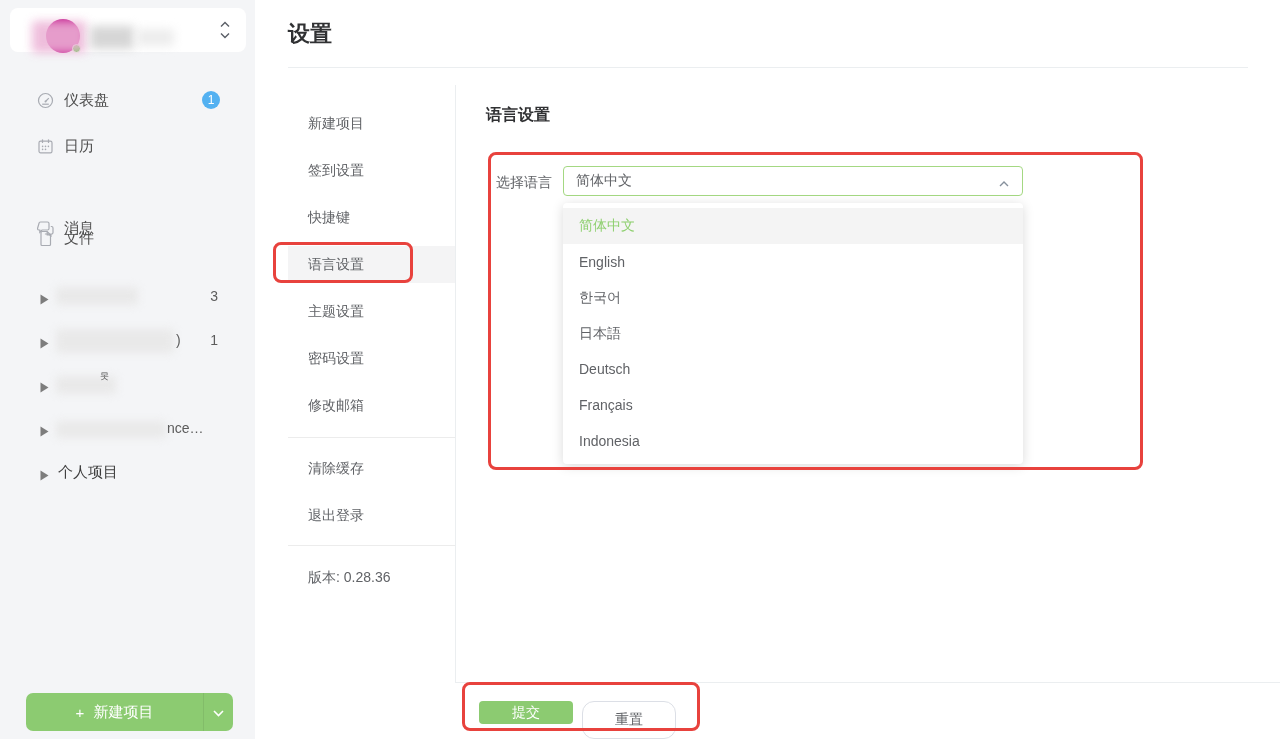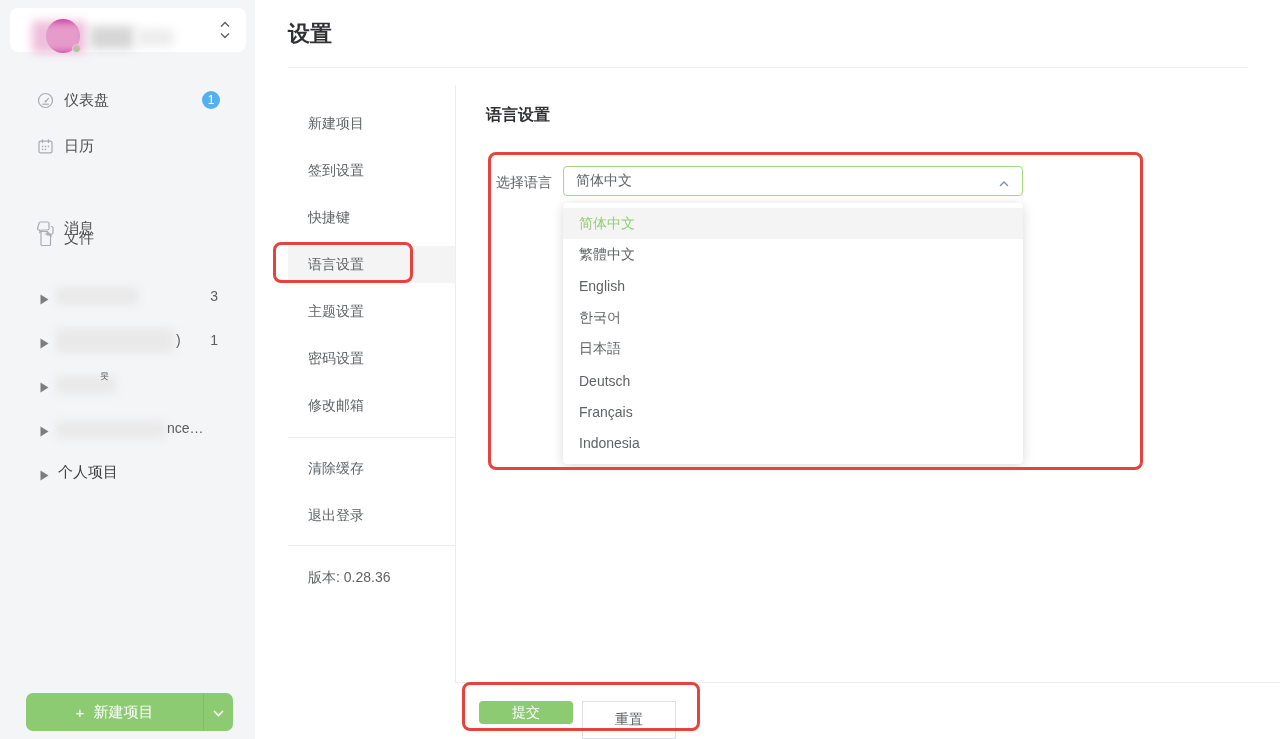--- a/index.html
+++ b/index.html
@@ -48,21 +48,21 @@
   .lang-select { position:absolute; left:563px; top:166px; width:460px; height:30px; background:#fff; border:1px solid #a4d882; border-radius:4px; display:flex; align-items:center; padding:0 30px 0 12px; cursor:pointer; }
   .lang-select .sel-value { font-size:14px; color:#606266; }
   .sel-chevron { position:absolute; right:12px; top:9px; width:12px; height:12px; }
 
   .dropdown { position:absolute; left:563px; top:203px; width:460px; height:261px; background:#fff; border-radius:4px; box-shadow:0 2px 12px rgba(0,0,0,0.15); padding:5px 0; display:flex; flex-direction:column; }
   .dd-option { flex:1; display:flex; align-items:center; padding-left:16px; font-size:14px; color:#606266; cursor:pointer; }
   .dd-option.selected { background:#f4f4f4; color:#8fd070; }
 
   .footer-divider { position:absolute; left:455px; top:682px; width:825px; height:1px; background:#ebeef0; }
   .btn-submit { position:absolute; left:479px; top:701px; width:94px; height:23px; background:#8ccb71; border:none; border-radius:4px; color:#fff; font-size:14px; cursor:pointer; font-family:inherit; }
-  .btn-reset { position:absolute; left:582px; top:701px; width:94px; height:38px; background:#fff; border:1px solid #dcdfe6; border-radius:0; color:#606266; font-size:14px; cursor:pointer; font-family:inherit; }
+  .btn-reset { position:absolute; left:582px; top:701px; width:94px; height:38px; background:#fff; border:1px solid #dcdfe6; border-radius:12px; color:#606266; font-size:14px; cursor:pointer; font-family:inherit; }
 
   
   .annotation { position:absolute; border:3.5px solid #e8423d; border-radius:8px; pointer-events:none; }
   .a-menu   { left:273px; top:242px; width:140px; height:41px; }
   .a-form   { left:488px; top:152px; width:655px; height:318px; }
   .a-btns   { left:462px; top:682px; width:238px; height:49px; }
 </style>
 </head>
 <body>
 
@@ -210,21 +210,20 @@
     <span class="sel-value">简体中文</span>
     <span class="sel-chevron">
       <svg width="12" height="12" viewBox="0 0 12 12">
           <polyline points="2,8 6,4 10,8" fill="none" stroke="#86909c" stroke-width="1.4"></polyline>
         </svg>
     </span>
   </div>
 
   <div class="dropdown">
     <div class="dd-option selected">简体中文</div>
-    <div class="dd-option">繁體中文</div>
     <div class="dd-option">English</div>
     <div class="dd-option">한국어</div>
     <div class="dd-option">日本語</div>
     <div class="dd-option">Deutsch</div>
     <div class="dd-option">Français</div>
     <div class="dd-option">Indonesia</div>
   </div>
 
   <div class="footer-divider"></div>
   <button class="btn-submit">提交</button>

